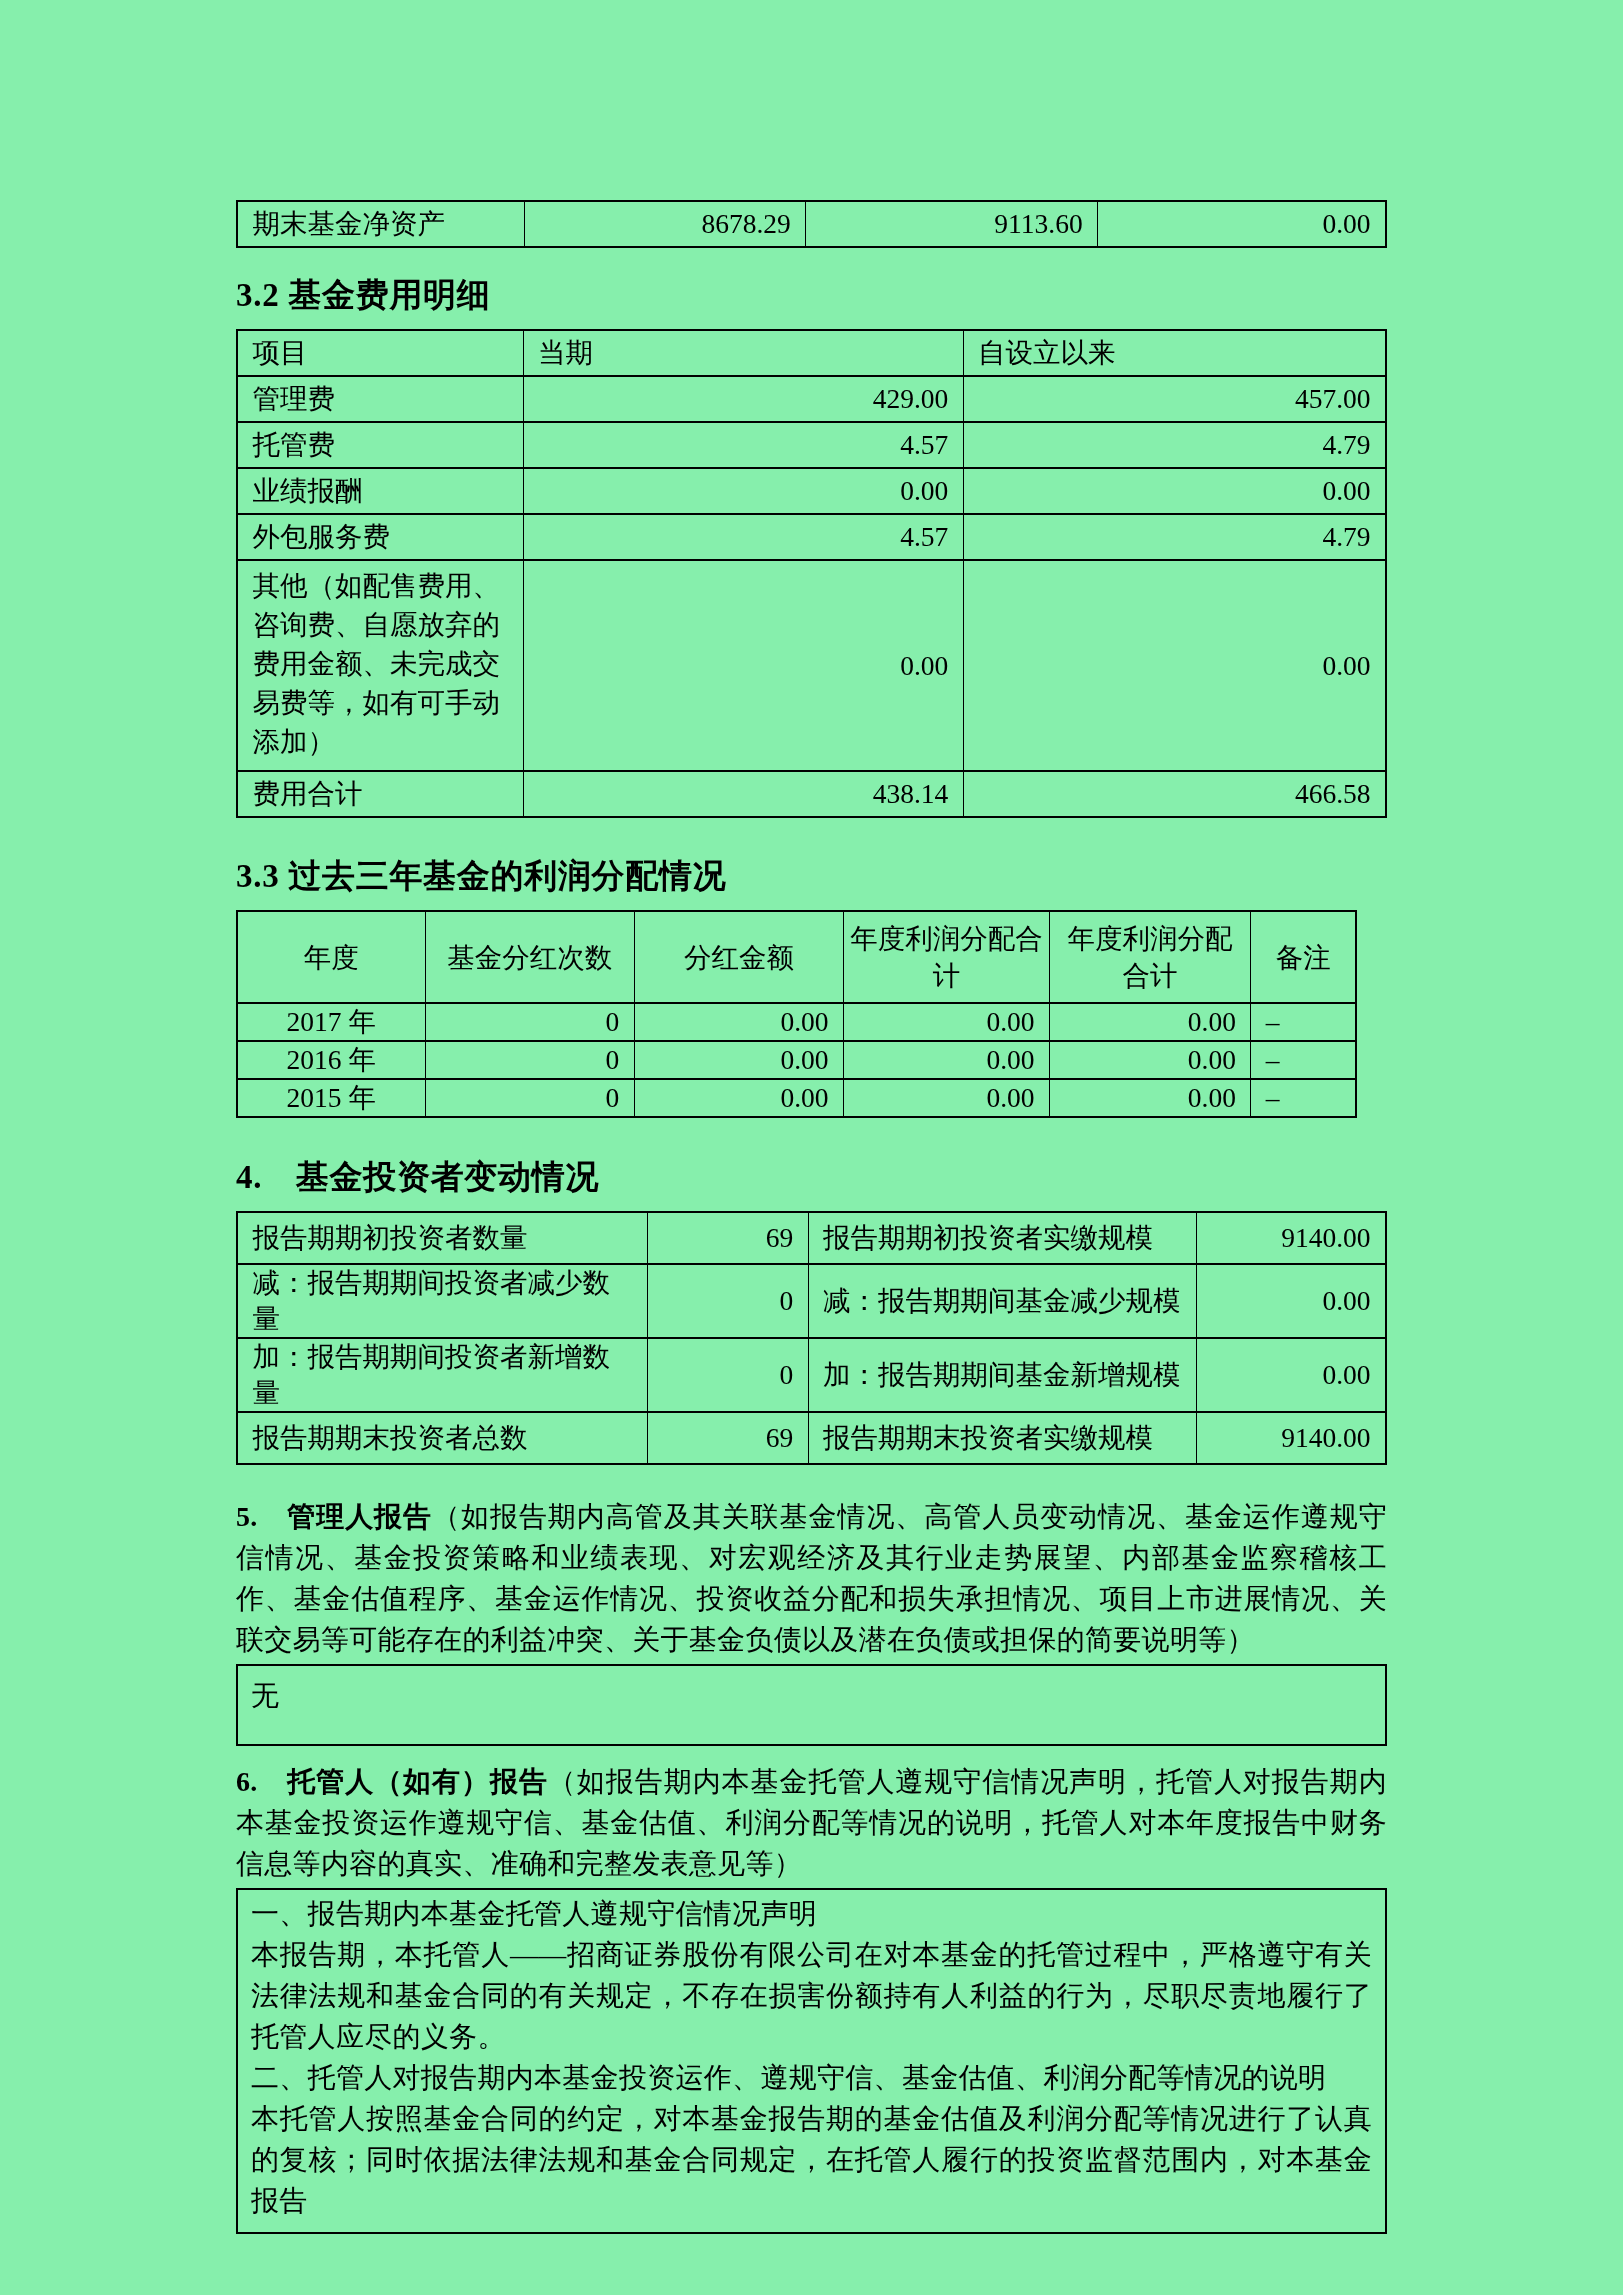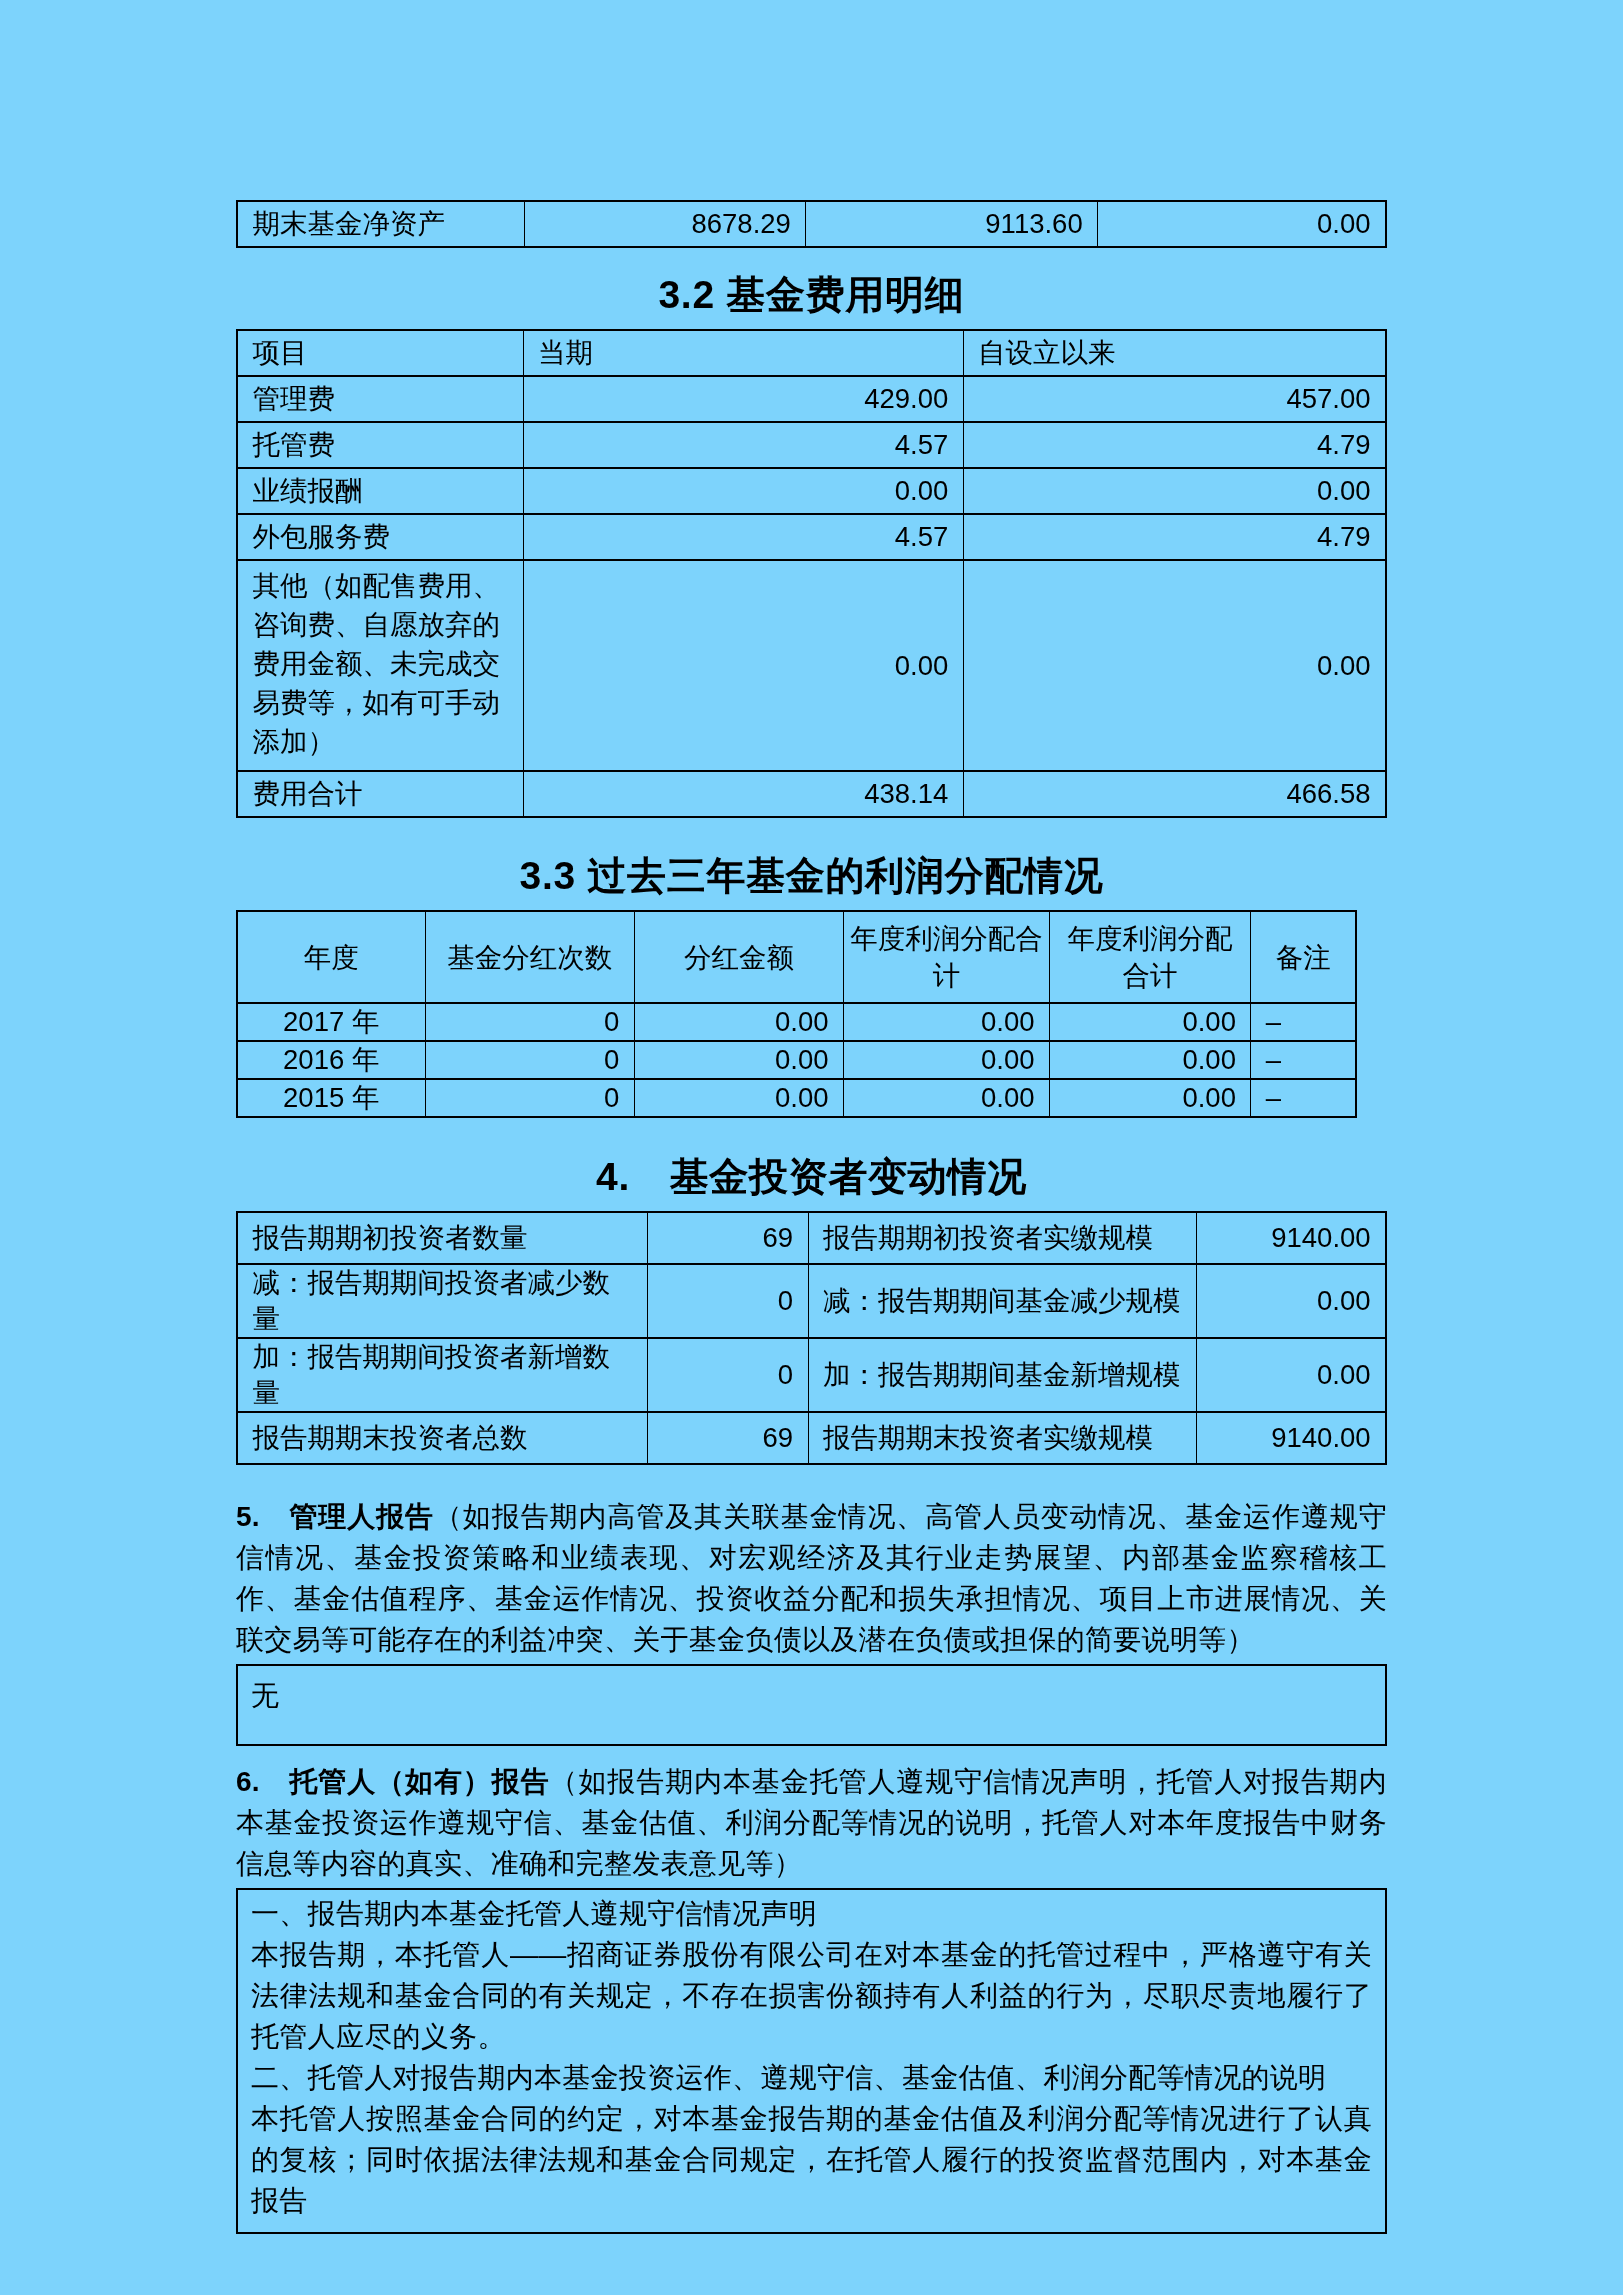--- a/index.html
+++ b/index.html
@@ -1,23 +1,23 @@
 <!DOCTYPE html>
 <html style="font-size:10.5px"><head>
 <meta charset="utf-8">
 <style>
   * { margin:0; padding:0; box-sizing:border-box; }
   html,body { background:#ffffff; }
   .page {
     position:relative;
     width:1623px; height:2295px;
     margin:0 auto;
-    background:#7dd3fc;
+    background:#86efac;
     color:#000000;
-    font-family:Liberation Sans, sans-serif;
+    font-family:Liberation Serif, serif;
     padding:200px 236px 0 236px;
   }
   
   table.tbl {
     width:100%;
     border-collapse:collapse;
     table-layout:fixed;
     font-size:27.5px;
     border:2.6px solid #000;
   }
@@ -37,23 +37,22 @@
   .rowA td { height:52px; }
   .tallcell { line-height:39px; padding-top:5.2px !important; padding-bottom:9.2px !important; }
   
   table.tbl-c { width:97.4%; }
   table.tbl-c td.head { height:92px; line-height:37px; text-align:center; padding:0 5.2px; }
   table.tbl-c td { height:34px; }
   
   table.tbl-d td { height:52px; }
   
   .h {
-    font-size:39px; font-weight:bold; line-height:34px;
+    font-size:33px; font-weight:bold; line-height:34px;
     letter-spacing:0.7px;
-    text-align:center;
   }
   .h32 { margin-top:30px; }
   .h33 { margin-top:41px; }
   .h4  { margin-top:42px; }
   .tbl-gap { margin-top:17px; }
   .para {
     font-size:28px; line-height:41px;
     text-align:justify; text-justify:inter-character;
     letter-spacing:0.3px;
   }

